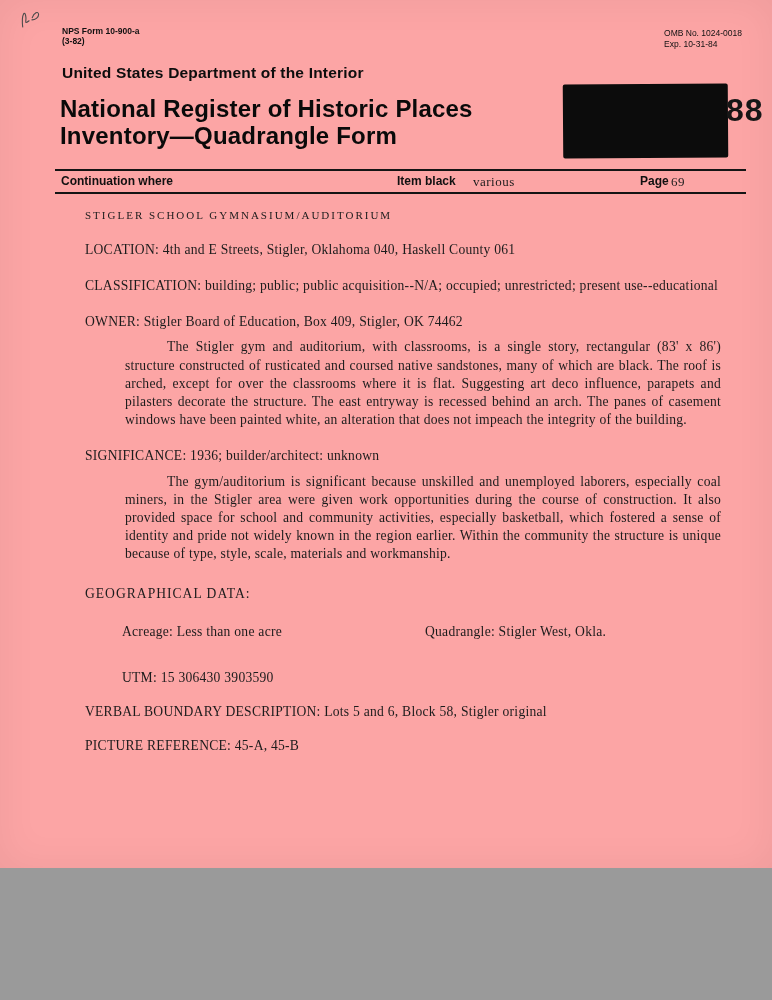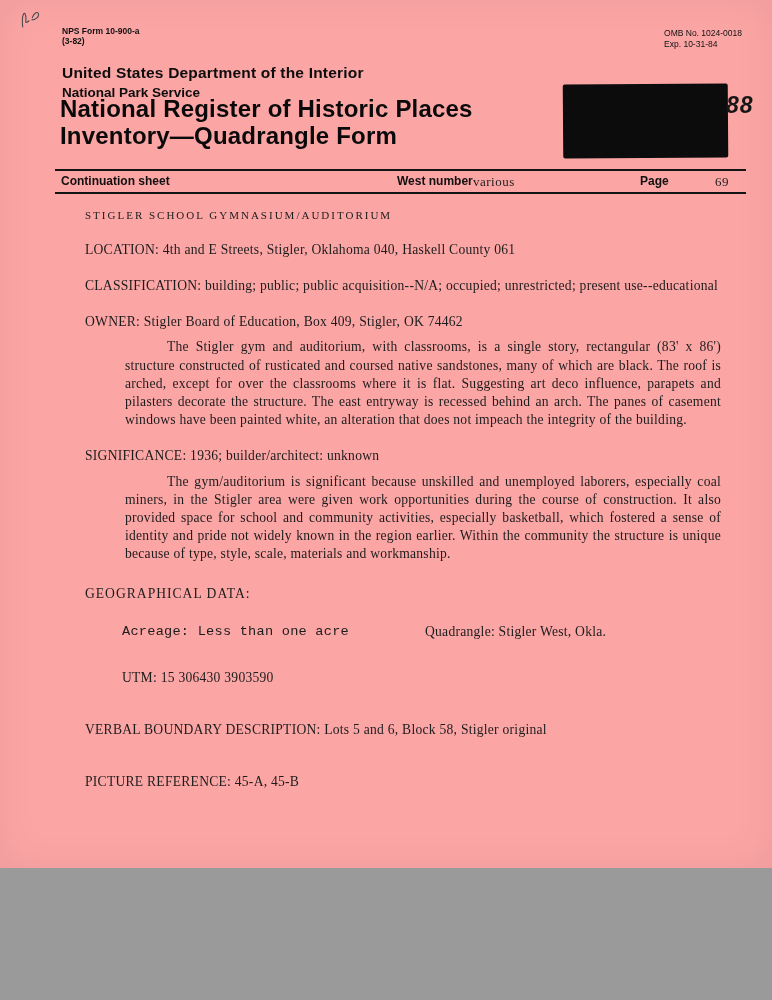--- a/index.html
+++ b/index.html
@@ -37,58 +37,58 @@
     letter-spacing:0.2px;color:#0a0a0a;
   }
   .stamp-box{
     position:absolute;left:563px;top:84px;width:165px;height:74px;
     background:#0c0c0c;transform:rotate(-0.4deg);
     border-radius:2px;z-index:1;
   }
   .stamp-digits{
     position:absolute;left:726px;top:92px;z-index:2;
     font-family:"Liberation Sans", sans-serif;
-    font-weight:bold;font-size:23px;color:#161616;letter-spacing:1px;font-style:italic;
+    font-weight:bold;font-size:32px;color:#161616;letter-spacing:1px;
   }
   .contbar{
     position:absolute;left:55px;right:26px;top:169px;height:21px;
     border-top:2px solid #141414;border-bottom:2px solid #141414;
   }
   .contbar .lbl{
     position:absolute;top:3px;
     font-family:"Liberation Sans", sans-serif;
     font-weight:bold;font-size:12px;color:#101010;
   }
   .contbar .val{
     position:absolute;top:3px;
     font-family:"Liberation Serif", serif;
     font-size:13px;color:#1c1c1c;letter-spacing:0.5px;
   }
   .lbl-sheet{left:6px;}
   .lbl-item{left:342px;}
   .val-item{left:418px;}
   .lbl-page{left:585px;}
-  .val-page{left:616px;margin-left:44px;}
+  .val-page{left:616px;}
   .content{
     position:absolute;left:85px;top:200px;width:636px;
     font-size:13.6px;line-height:1.34;letter-spacing:0.25px;
   }
   .prop-title{
     margin:8px 0 0 0;letter-spacing:2px;font-size:11px;
   }
   .field{margin-top:18px;text-align:justify;}
   .para{
     margin-top:7px;text-align:justify;text-indent:42px;margin-left:40px;
   }
   .geo-head{margin-top:21px;letter-spacing:1px;}
   .geo-row{display:flex;margin-top:20px;}
-  .geo-acreage{margin-left:37px;width:303px;font-family:Liberation Mono, monospace;}
+  .geo-acreage{margin-left:37px;width:303px;}
   .geo-quad .q2{padding-left:81px;}
   .utm{margin-top:28px;margin-left:37px;}
-  .field-wide{margin-top:34px;}
+  .field-wide{margin-top:16px;}
 </style>
 </head>
 <body>
 
 <div class="paper">
 
   <svg class="handmark" width="30" height="26" viewBox="0 0 30 26">
     <path d="M4,20 C7,6 12,4 10,12 C9,16 6,18 12,16 M16,14 c3,-4 8,-5 7,-1 c-1,3 -5,4 -8,3" fill="none" stroke="#4a4a4a" stroke-width="1.1" stroke-linecap="round"></path>
   </svg>
 
@@ -97,34 +97,33 @@
     <div>(3-82)</div>
   </div>
 
   <div class="omb">
     <div>OMB No. 1024-0018</div>
     <div>Exp. 10-31-84</div>
   </div>
 
   <div class="agency">
     <div class="dept">United States Department of the Interior</div>
-    <div class="svc">National Park Service</div>
   </div>
 
   <div class="bigtitle">
     <div>National Register of Historic Places</div>
     <div>Inventory—Quadrangle Form</div>
   </div>
 
   <div class="stamp-box"></div>
   <div class="stamp-digits">88</div>
 
   <div class="contbar">
-    <span class="lbl lbl-sheet">Continuation sheet</span>
-    <span class="lbl lbl-item">West number</span>
+    <span class="lbl lbl-sheet">Continuation where</span>
+    <span class="lbl lbl-item">Item black</span>
     <span class="val val-item">various</span>
     <span class="lbl lbl-page">Page</span>
     <span class="val val-page">69</span>
   </div>
 
   <div class="content">
     <div class="prop-title">STIGLER SCHOOL GYMNASIUM/AUDITORIUM</div>
 
     <div class="field">LOCATION:  4th and E Streets, Stigler, Oklahoma 040, Haskell County 061</div>
 

